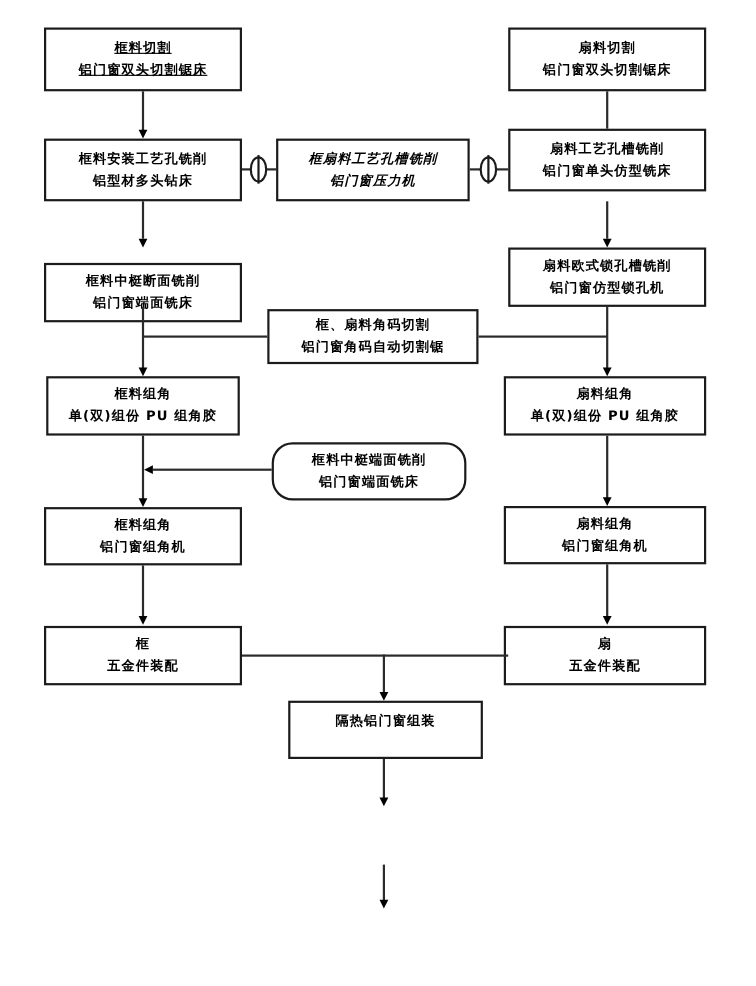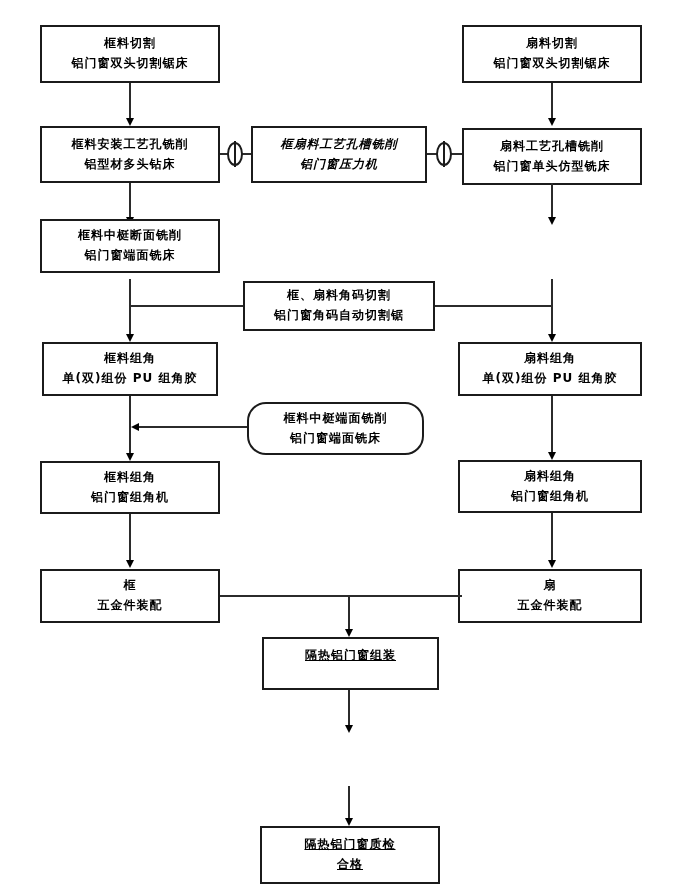--- a/index.html
+++ b/index.html
@@ -14,21 +14,21 @@
     position:absolute;
     background:#ffffff;
     border:2px solid #1b1b1b;
     box-sizing:border-box;
     display:flex;flex-direction:column;
     align-items:center;justify-content:center;
     text-align:center;
     font-size:12px;font-weight:bold;color:#000;
     line-height:1.65;letter-spacing:1px;
   }
-  .box.top-align{justify-content:flex-start;padding-top:7px;text-decoration:underline;}
+  .box.top-align{justify-content:flex-start;padding-top:7px;}
   .vline,.hline{position:absolute;background:#2b2b2b;}
   .vline{width:2px;}
   .hline{height:2px;}
   .arrow-down{
     position:absolute;width:0;height:0;
     border-left:4px solid transparent;
     border-right:4px solid transparent;
     border-top:8px solid #000;
   }
   .arrow-left{
@@ -45,21 +45,21 @@
   .phi::after{
     content:"";position:absolute;left:50%;top:-3px;bottom:-3px;
     width:2px;margin-left:-1px;background:#1b1b1b;
   }
 </style>
 </head>
 <body>
 
 <div id="canvas">
 
-  <div class="box" style="left:40px;top:25px;width:180px;height:58px;">
+  <div class="box" style="left:40px;top:25px;width:180px;height:58px;text-decoration:underline;">
     <span>框料切割</span>
     <span>铝门窗双头切割锯床</span>
   </div>
   <div class="box" style="left:462px;top:25px;width:180px;height:58px;">
     <span>扇料切割</span>
     <span>铝门窗双头切割锯床</span>
   </div>
 
   <div class="vline" style="left:129px;top:83px;height:36px;"></div>
   <div class="arrow-down" style="left:126px;top:118px;"></div>
@@ -67,38 +67,42 @@
   <div class="arrow-down" style="left:548px;top:118px;"></div>
 
   <div class="box" style="left:40px;top:126px;width:180px;height:57px;">
     <span>框料安装工艺孔铣削</span>
     <span>铝型材多头钻床</span>
   </div>
   <div class="box" style="left:251px;top:126px;width:176px;height:57px;font-style:italic;">
     <span>框扇料工艺孔槽铣削</span>
     <span>铝门窗压力机</span>
   </div>
-  <div class="box" style="left:462px;top:128px;width:180px;height:57px;">
+  <div class="box" style="left:462px;top:117px;width:180px;height:57px;">
     <span>扇料工艺孔槽铣削</span>
     <span>铝门窗单头仿型铣床</span>
   </div>
 
   <div class="hline" style="left:220px;top:153px;width:31px;"></div>
   <div class="phi" style="left:227px;top:142px;"></div>
   <div class="hline" style="left:427px;top:153px;width:35px;"></div>
   <div class="phi" style="left:436px;top:142px;"></div>
 
   <div class="vline" style="left:129px;top:183px;height:34px;"></div>
   <div class="arrow-down" style="left:126px;top:217px;"></div>
   <div class="vline" style="left:551px;top:183px;height:34px;"></div>
   <div class="arrow-down" style="left:548px;top:217px;"></div>
 
-  <div class="box" style="left:40px;top:219px;width:180px;height:54px;align-items:center;">
+  <div class="box" style="left:40px;top:239px;width:180px;height:54px;align-items:center;">
     <span>框料中梃断面铣削</span>
     <span>铝门窗端面铣床</span>
+  </div>
+  <div class="box" style="left:462px;top:225px;width:180px;height:54px;">
+    <span>扇料欧式锁孔槽铣削</span>
+    <span>铝门窗仿型锁孔机</span>
   </div>
 
   <div class="box" style="left:243px;top:281px;width:192px;height:50px;">
     <span>框、扇料角码切割</span>
     <span>铝门窗角码自动切割锯</span>
   </div>
 
   <div class="vline" style="left:129px;top:279px;height:56px;"></div>
   <div class="arrow-down" style="left:126px;top:334px;"></div>
   <div class="vline" style="left:551px;top:279px;height:56px;"></div>
@@ -158,18 +162,14 @@
     <span>隔热铝门窗组装</span>
   </div>
 
   <div class="vline" style="left:348px;top:690px;height:36px;"></div>
   <div class="arrow-down" style="left:345px;top:725px;"></div>
 
 
   <div class="vline" style="left:348px;top:786px;height:33px;"></div>
   <div class="arrow-down" style="left:345px;top:818px;"></div>
 
-  <div class="box top-align" style="left:260px;top:826px;width:180px;height:58px;">
-    <span>隔热铝门窗质检</span>
-    <span>合格</span>
-  </div>
 
 </div>
 
 </body></html>

